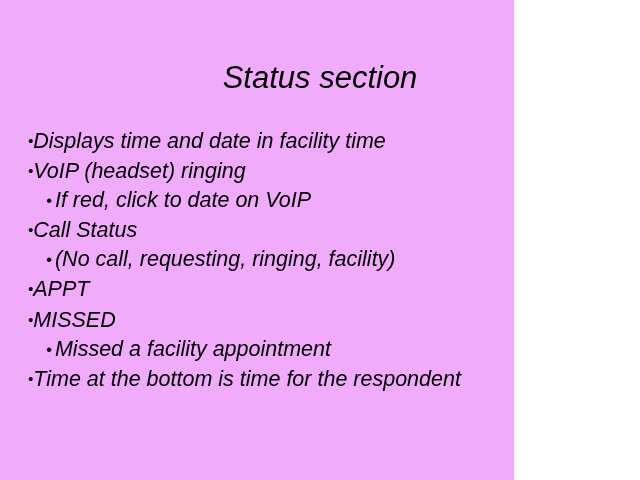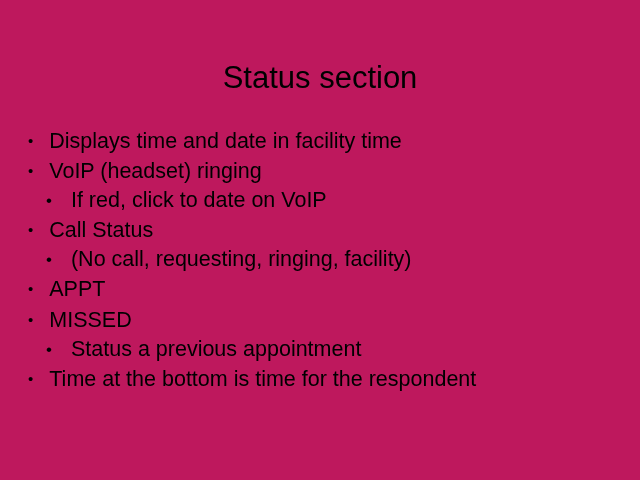--- a/index.html
+++ b/index.html
@@ -12,23 +12,24 @@
     width: 640px;
     height: 480px;
     overflow: hidden;
     font-family: "Liberation Sans", sans-serif;
     color: #000000;
     -webkit-font-smoothing: antialiased;
   }
 
   #slide {
     position: relative;
-    width: 640px;
+    width: 514px;
     height: 480px;
-    background: #be185d;
+    background: #f0abfc;
+    font-style: italic;
   }
 
   
   #slide-title {
     position: absolute;
     left: 0;
     top: 38px;
     width: 640px;
     text-align: center;
     font-size: 31px;
@@ -74,21 +75,20 @@
   }
 
   .level-2 > .bullet-mark {
     font-size: 17px;
     vertical-align: 1px;
     margin-right: 3px;
   }
 
   .bullet-text {
     display: inline;
-    margin-left: 16px;
   }
 </style>
 </head>
 <body>
 
 <div id="slide">
 
   <h1 id="slide-title">Status section</h1>
 
   <div id="slide-body">
@@ -116,21 +116,21 @@
     <div class="bullet-line level-1">
       <span class="bullet-mark">•</span><span class="bullet-text">APPT</span>
     </div>
 
 
     <div class="bullet-line level-1">
       <span class="bullet-mark">•</span><span class="bullet-text">MISSED</span>
     </div>
 
     <div class="bullet-line level-2">
-      <span class="bullet-mark">•</span><span class="bullet-text">Status a previous appointment</span>
+      <span class="bullet-mark">•</span><span class="bullet-text">Missed a facility appointment</span>
     </div>
 
     <div class="bullet-line level-1">
       <span class="bullet-mark">•</span><span class="bullet-text">Time at the bottom is time for the respondent</span>
     </div>
 
   </div>
 </div>
 
 </body></html>

